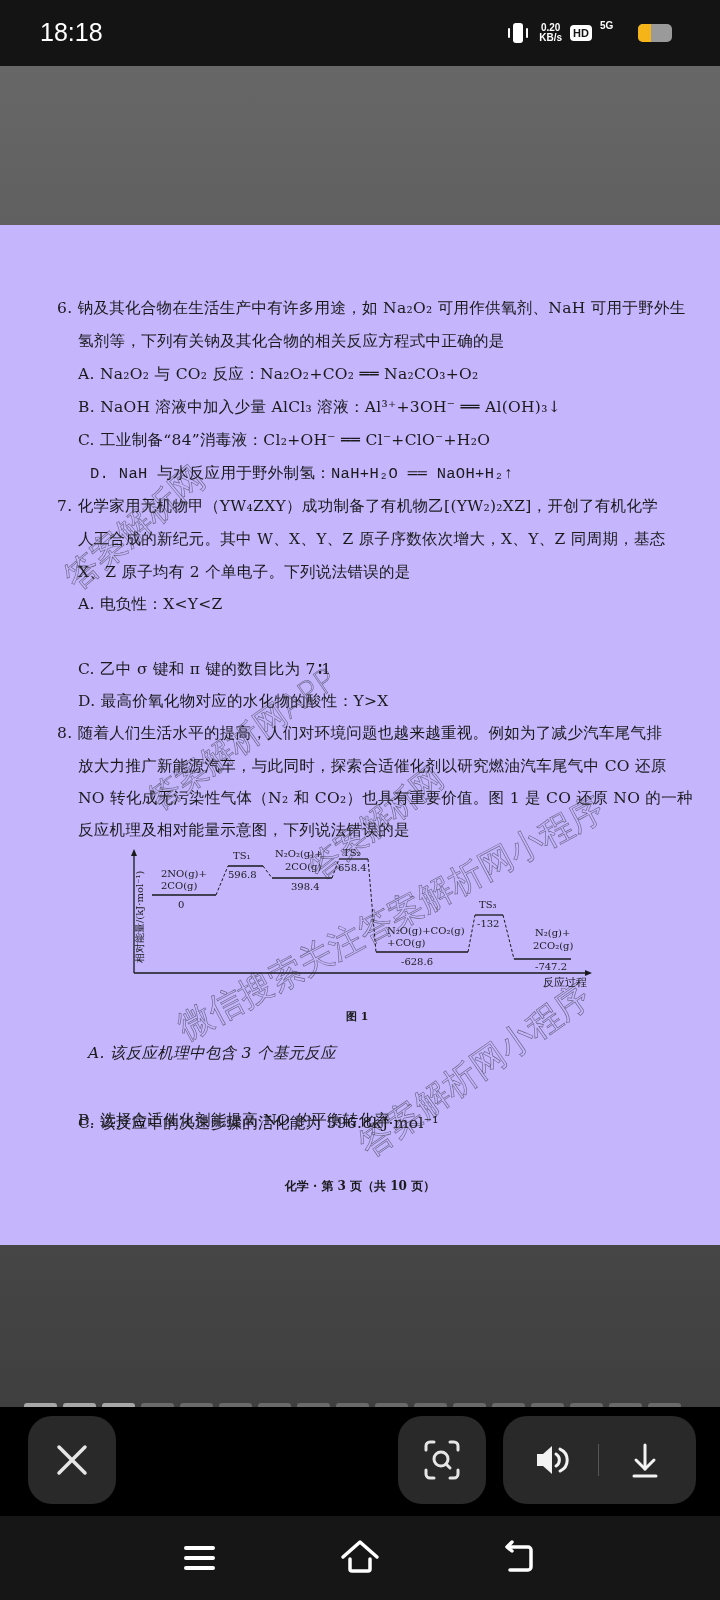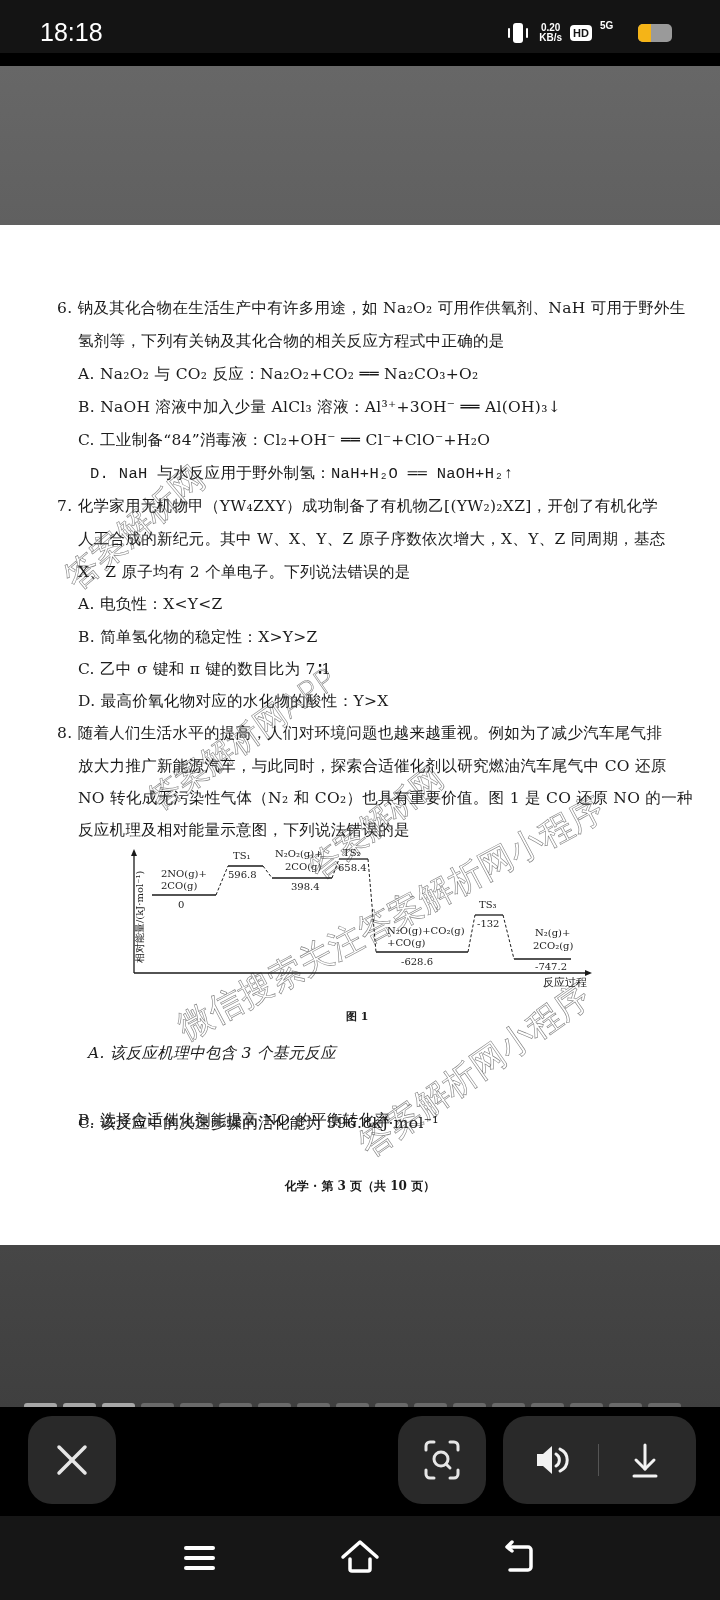--- a/index.html
+++ b/index.html
@@ -1,40 +1,40 @@
 <!DOCTYPE html>
 <html><head>
 <meta charset="utf-8">
 <style>
   * { box-sizing: border-box; margin: 0; padding: 0; }
   html, body { width: 720px; height: 1600px; overflow: hidden; background: #000; }
   body { position: relative; font-family: "DejaVu Serif", "Liberation Serif", serif; }
 
   
-  .status-bar { position: absolute; left: 0; top: 0; width: 720px; height: 53px; background: #141414; color: #fff; }
+  .status-bar { position: absolute; left: 0; top: 0; width: 720px; height: 66px; background: #141414; color: #fff; }
   .status-time { position: absolute; left: 40px; top: 18px; font-family: "Liberation Sans", sans-serif; font-size: 25px; color: #fff; }
   .status-icons { position: absolute; right: 48px; top: 20px; height: 26px; display: flex; align-items: center; gap: 8px; }
   .vib-icon { width: 26px; height: 22px; position: relative; }
   .vib-icon .body { position: absolute; left: 8px; top: 1px; width: 10px; height: 20px; background: #fff; border-radius: 3px; }
   .vib-icon .l1, .vib-icon .r1 { position: absolute; top: 6px; width: 2px; height: 10px; background: #fff; border-radius: 1px; }
   .vib-icon .l1 { left: 3px; } .vib-icon .r1 { right: 3px; }
   .net-speed { font-family: "Liberation Sans", sans-serif; color: #fff; font-size: 10px; line-height: 10px; text-align: center; font-weight: bold; }
   .hd-badge { background: #fff; color: #141414; font-family: "Liberation Sans", sans-serif; font-weight: bold; font-size: 11px; border-radius: 4px; padding: 2px 3px; }
   .sig { display: flex; align-items: flex-end; gap: 18px; height: 22px; position: relative; padding-left: 0; }
   .sig .lbl { position: absolute; left: 0; top: -2px; font-family: "Liberation Sans", sans-serif; font-weight: bold; font-size: 10px; color: #fff; }
   .sig .bar { width: 3px; background: #fff; border-radius: 1px; }
   .battery { width: 34px; height: 18px; border-radius: 5px; background: #9a9a9a; position: relative; overflow: hidden; }
   .battery .fill { position: absolute; left: 0; top: 0; bottom: 0; width: 13px; background: #f5b417; }
 
   
   .viewer-top { position: absolute; left: 0; top: 66px; width: 720px; height: 159px; background: linear-gradient(#676767, #606060); }
   .viewer-bottom { position: absolute; left: 0; top: 1245px; width: 720px; height: 162px; background: linear-gradient(#464646, #3f3f3f); }
 
   
-  .page { position: absolute; left: 0; top: 225px; width: 720px; height: 1020px; background: #ffffff; color: #1a1a1a; overflow: hidden; }
+  .page { position: absolute; left: 0; top: 225px; width: 720px; height: 1020px; background: #c4b5fd; color: #1a1a1a; overflow: hidden; }
   .line { position: absolute; font-size: 15.5px; white-space: nowrap; letter-spacing: 0.3px; }
   .footer { position: absolute; left: 0; width: 720px; text-align: center; font-size: 12px; font-weight: bold; }
 
   
   .chart { position: absolute; left: 125px; top: 620px; width: 500px; height: 165px; }
   .chart svg text { font-family: "DejaVu Serif", serif; fill: #1a1a1a; }
   .fig-cap { position: absolute; left: 346px; top: 784px; font-size: 11px; font-weight: bold; }
 
   
   .wm { position: absolute; color: rgba(60,60,60,0.55); font-family: "DejaVu Sans", sans-serif; font-weight: 200; white-space: nowrap; pointer-events: none; -webkit-text-stroke: 0.6px rgba(40,40,40,0.6); color: transparent; }
@@ -93,21 +93,20 @@
   <div class="line" style="left:78px;top:139px;">A. Na₂O₂ 与 CO₂ 反应：Na₂O₂+CO₂ ══ Na₂CO₃+O₂</div>
   <div class="line" style="left:78px;top:106px;">氢剂等，下列有关钠及其化合物的相关反应方程式中正确的是</div>
   <div class="line" style="left:78px;top:172px;">B. NaOH 溶液中加入少量 AlCl₃ 溶液：Al³⁺+3OH⁻ ══ Al(OH)₃↓</div>
   <div class="line" style="left:78px;top:205px;">C. 工业制备“84”消毒液：Cl₂+OH⁻ ══ Cl⁻+ClO⁻+H₂O</div>
   <div class="line" style="left:90px;top:238px;font-family:Liberation Mono, monospace;">D. NaH 与水反应用于野外制氢：NaH+H₂O ══ NaOH+H₂↑</div>
 
   <div class="line" style="left:57px;top:271px;"><span>7.</span> <span>化学家用无机物甲（YW₄ZXY）成功制备了有机物乙[(YW₂)₂XZ]，开创了有机化学</span></div>
   <div class="line" style="left:78px;top:304px;">人工合成的新纪元。其中 W、X、Y、Z 原子序数依次增大，X、Y、Z 同周期，基态</div>
   <div class="line" style="left:78px;top:337px;">X、Z 原子均有 2 个单电子。下列说法错误的是</div>
   <div class="line" style="left:78px;top:369px;">A. 电负性：X&lt;Y&lt;Z</div>
-  <div class="line" style="left:78px;top:402px;">B. 简单氢化物的稳定性：X&gt;Y&gt;Z</div>
   <div class="line" style="left:78px;top:434px;">C. 乙中 σ 键和 π 键的数目比为 7∶1</div>
   <div class="line" style="left:78px;top:466px;">D. 最高价氧化物对应的水化物的酸性：Y&gt;X</div>
 
   <div class="line" style="left:57px;top:498px;"><span>8.</span> <span>随着人们生活水平的提高，人们对环境问题也越来越重视。例如为了减少汽车尾气排</span></div>
   <div class="line" style="left:78px;top:531px;">放大力推广新能源汽车，与此同时，探索合适催化剂以研究燃油汽车尾气中 CO 还原</div>
   <div class="line" style="left:78px;top:563px;">NO 转化成无污染性气体（N₂ 和 CO₂）也具有重要价值。图 1 是 CO 还原 NO 的一种</div>
   <div class="line" style="left:78px;top:595px;">反应机理及相对能量示意图，下列说法错误的是</div>
 
   <div class="chart">
     <svg width="500" height="165" viewBox="0 0 500 165" xmlns="http://www.w3.org/2000/svg">

